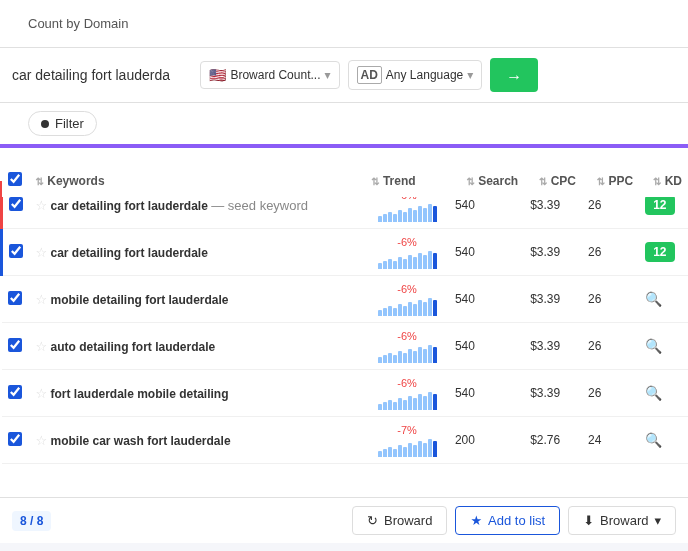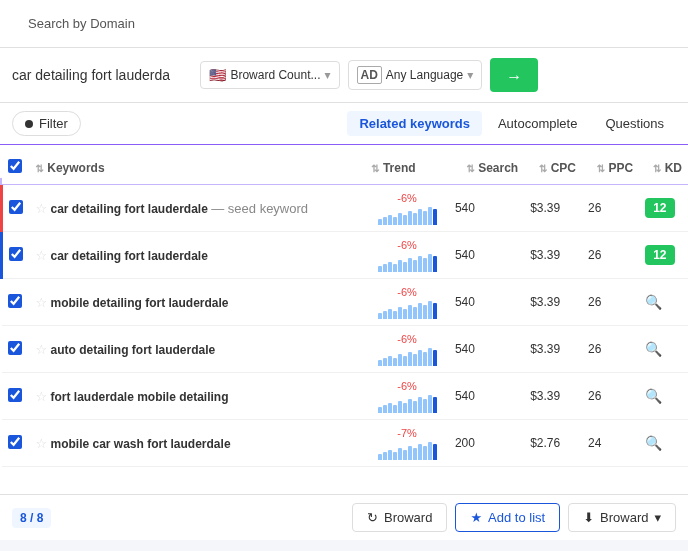--- a/index.html
+++ b/index.html
@@ -8,30 +8,30 @@
     .top-bar { background: white; border-bottom: 1px solid #e0e0e0; padding: 8px 12px; display: flex; align-items: center; gap: 0; }
     .tab { padding: 8px 16px; font-size: 13px; cursor: pointer; border-radius: 4px 4px 0 0; color: #555; }
     .tab.active { color: #1a1a1a; border-bottom: 3px solid #1a56db; font-weight: 600; }
 
     .search-bar { background: white; padding: 10px 12px; display: flex; align-items: center; gap: 8px; border-bottom: 1px solid #e0e0e0; }
     .search-input { border: none; outline: none; font-size: 14px; color: #333; flex: 1; min-width: 0; }
     .location-btn { display: flex; align-items: center; gap: 4px; border: 1px solid #ddd; border-radius: 4px; padding: 5px 8px; cursor: pointer; color: #333; font-size: 12px; white-space: nowrap; }
     .language-btn { display: flex; align-items: center; gap: 4px; border: 1px solid #ddd; border-radius: 4px; padding: 5px 8px; cursor: pointer; color: #333; font-size: 12px; white-space: nowrap; }
     .go-btn { background: #22c55e; border: none; border-radius: 4px; padding: 8px 16px; cursor: pointer; color: white; font-size: 16px; display: flex; align-items: center; justify-content: center; }
 
-    .filter-bar { background: white; padding: 8px 12px; display: flex; align-items: center; gap: 12px; border-bottom: 1px solid #8b5cf6; }
+    .filter-bar { background: white; padding: 8px 28px; display: flex; align-items: center; gap: 12px; border-bottom: 4px solid #8b5cf6; }
     .filter-btn { display: flex; align-items: center; gap: 6px; border: 1px solid #ddd; border-radius: 20px; padding: 4px 12px; cursor: pointer; font-size: 13px; color: #333; }
     .filter-dot { width: 8px; height: 8px; background: #333; border-radius: 50%; }
     .tabs-right { margin-left: auto; display: flex; gap: 4px; }
     .kw-tab { padding: 5px 12px; border-radius: 4px; cursor: pointer; font-size: 13px; color: #333; }
     .kw-tab.active { background: #eff6ff; color: #1a56db; font-weight: 600; }
 
     .table-container { background: white; overflow-y: auto; height: calc(551px - 56px - 54px - 46px - 46px); }
     table { width: 100%; border-collapse: collapse; }
-    thead th { padding: 8px 6px; font-size: 12px; color: #555; font-weight: 600; text-align: left; border-bottom: 7px solid #c4b5fd; background: white; position: sticky; top: 6px; z-index: 1; }
+    thead th { padding: 8px 6px; font-size: 12px; color: #555; font-weight: 600; text-align: left; border-bottom: 1px solid #c4b5fd; background: white; position: sticky; top: 16px; z-index: 1; }
     thead th.right { text-align: right; }
     tbody tr { border-bottom: 1px solid #f0f0f0; }
     tbody tr.seed-row { border-left: 3px solid #ef4444; }
     tbody tr.highlighted { border-left: 3px solid #1a56db; }
     td { padding: 6px 6px; font-size: 12px; color: #333; vertical-align: middle; }
     td.right { text-align: left; }
     .kd-badge { background: #22c55e; color: white; border-radius: 4px; padding: 3px 8px; font-size: 12px; font-weight: 700; display: inline-block; }
     .kd-search-icon { color: #999; font-size: 14px; }
     .seed-label { color: #888; font-size: 13px; font-weight: normal; }
     .trend-bar { display: flex; align-items: flex-end; gap: 1px; height: 20px; }
@@ -52,21 +52,21 @@
 
     .flag { font-size: 14px; }
     .lang-icon { font-size: 12px; font-weight: 700; color: #555; border: 1px solid #aaa; padding: 1px 3px; border-radius: 2px; }
   </style>
 </head>
 <body>
 
 <div>
 
   <div class="top-bar">
-    <div class="tab">Search by Domain</div>
+    <div class="tab">Count by Domain</div>
   </div>
 
   <div class="search-bar">
     <input class="search-input" value="car detailing fort lauderda" style="max-width: 180px;">
     <div class="location-btn">
       <span class="flag">🇺🇸</span>
       <span>Broward Count...</span>
       <span style="color:#999;">▾</span>
     </div>
     <div class="language-btn">
@@ -76,25 +76,20 @@
     </div>
     <button class="go-btn">
       <span>→</span>
     </button>
   </div>
 
   <div class="filter-bar">
     <div class="filter-btn">
       <span class="filter-dot"></span>
       <span>Filter</span>
-    </div>
-    <div class="tabs-right">
-      <div class="kw-tab active">Related keywords</div>
-      <div class="kw-tab">Autocomplete</div>
-      <div class="kw-tab">Questions</div>
     </div>
   </div>
 
   <div class="table-container">
     <table>
       <thead>
         <tr>
           <th style="width:28px;">
             <input type="checkbox" class="checkbox" checked="" style="">
           </th>

